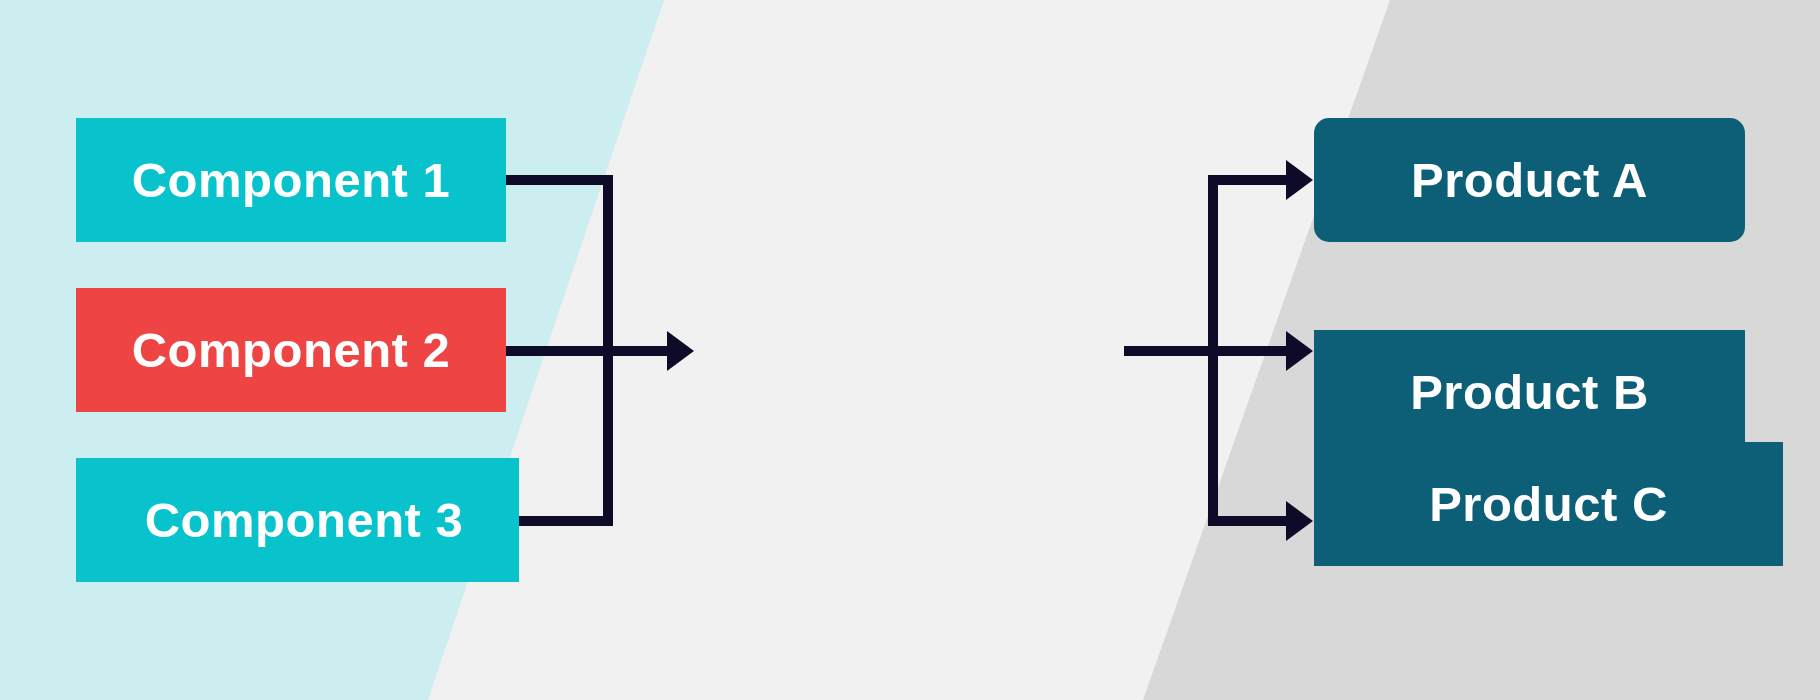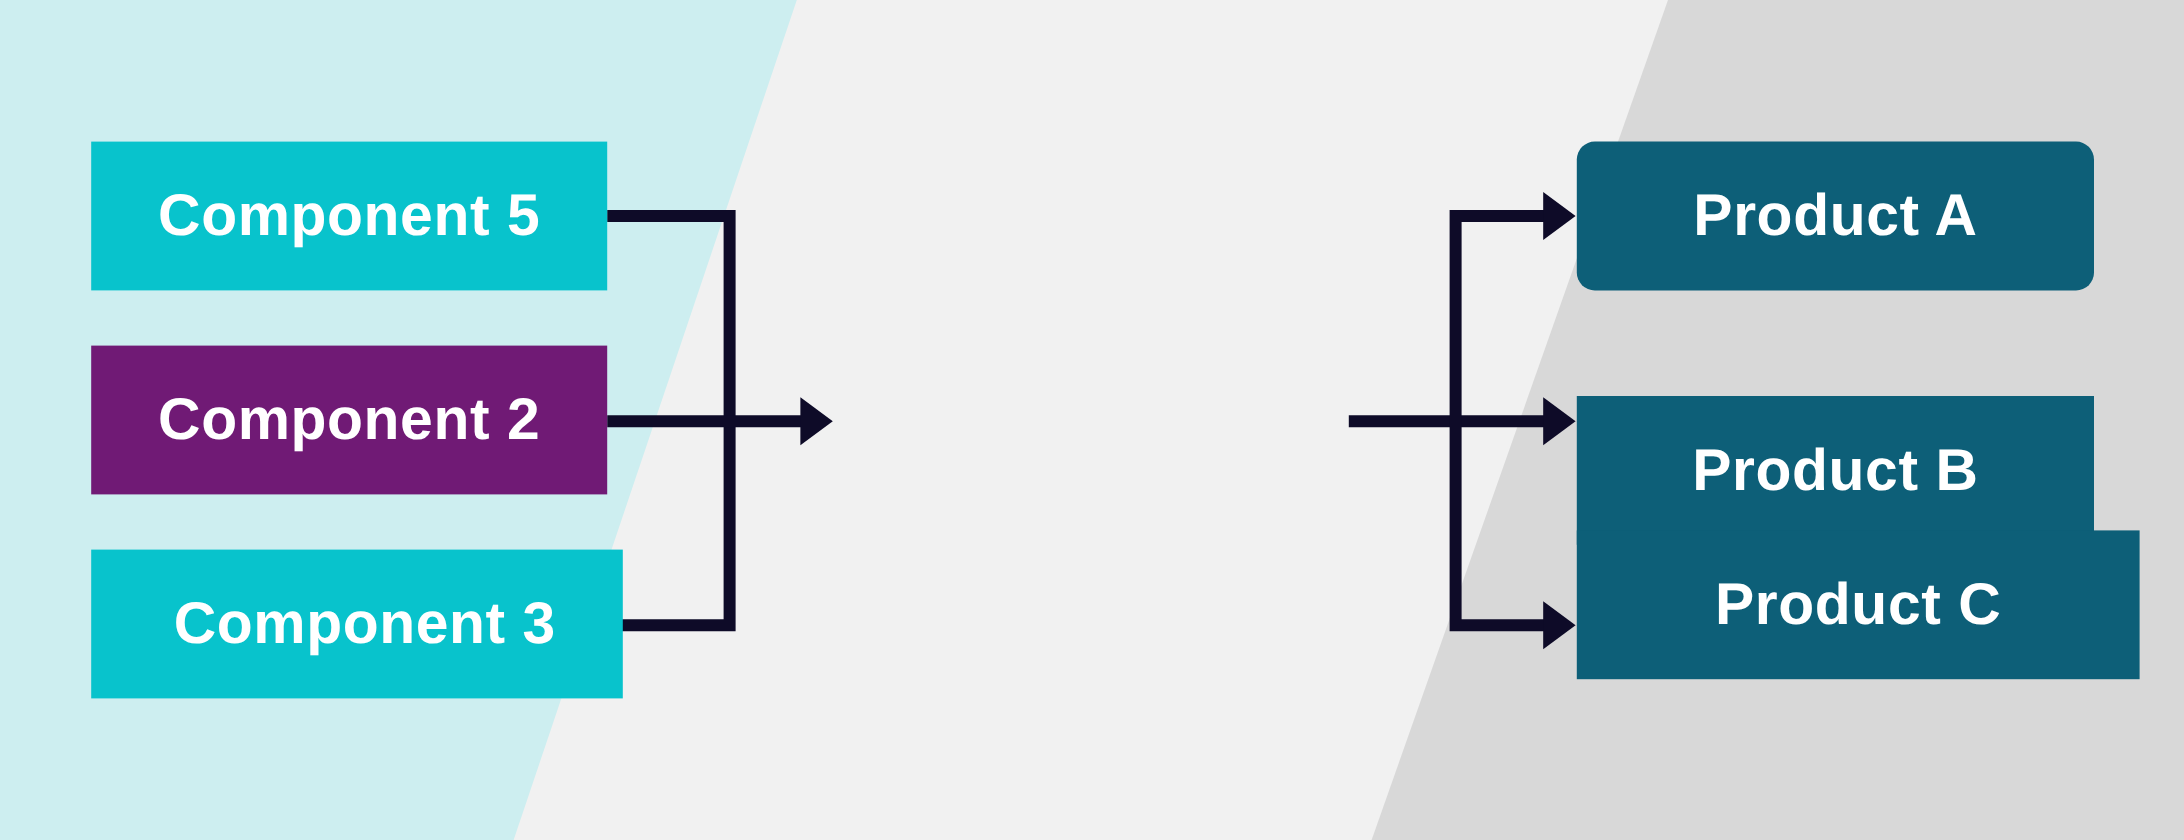--- a/index.html
+++ b/index.html
@@ -61,23 +61,23 @@
 
     <path d="M1124,351 L1287,351" fill="none" stroke-width="10" stroke="#0e0b28"></path>
 
     <path d="M1287,180 L1213,180 L1213,521 L1287,521" fill="none" stroke-width="10" stroke="#0e0b28"></path>
     <polygon points="1313,180 1286,160 1286,200" fill="#0e0b28"></polygon>
     <polygon points="1313,351 1286,331 1286,371" fill="#0e0b28"></polygon>
     <polygon points="1313,521 1286,501 1286,541" fill="#0e0b28"></polygon>
   </svg>
 
   <div class="node n-c1" style="background-color: rgb(8, 195, 204);">
-    <span class="label">Component 5</span>
+    <span class="label">Component 1</span>
   </div>
-  <div class="node n-c2" style="background-color: #701a75;">
+  <div class="node n-c2" style="background-color: #ef4444;">
     <span class="label">Component 2</span>
   </div>
   <div class="node n-c3" style="background-color: rgb(8, 195, 204); padding-left: 13px;">
     <span class="label">Component 3</span>
   </div>
 
 
   <div class="node n-pa" style="background-color: rgb(13, 95, 120);">
     <span class="label">Product A</span>
   </div>

